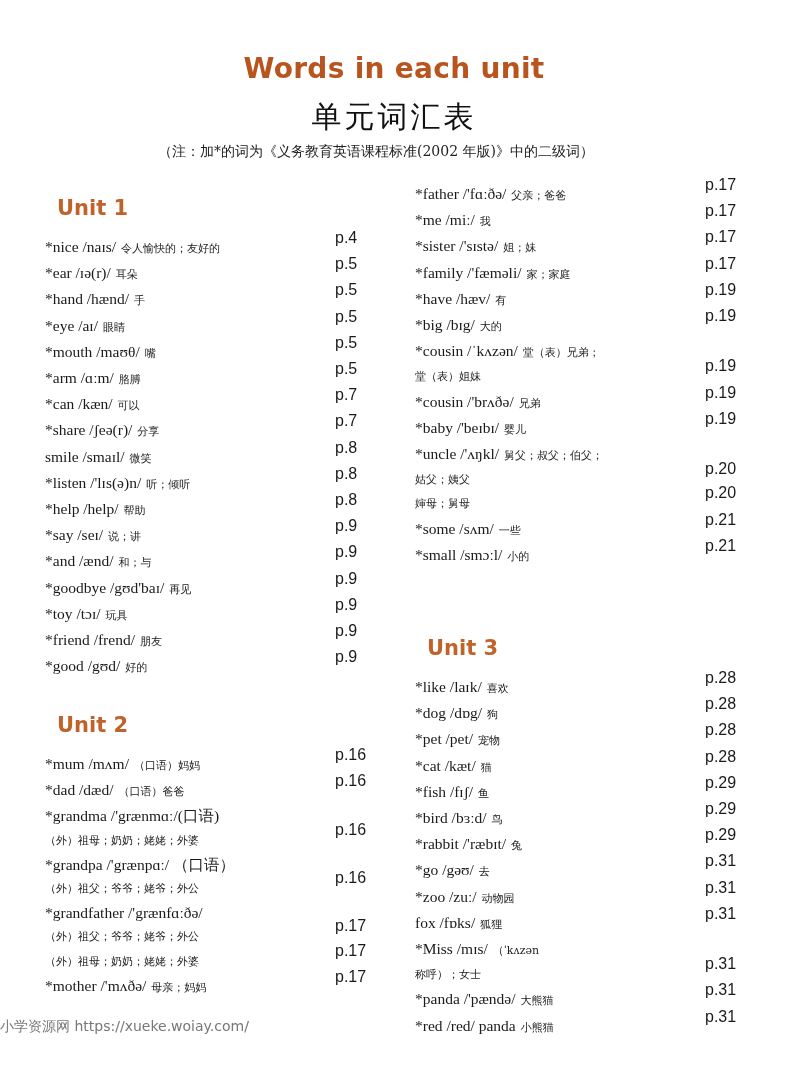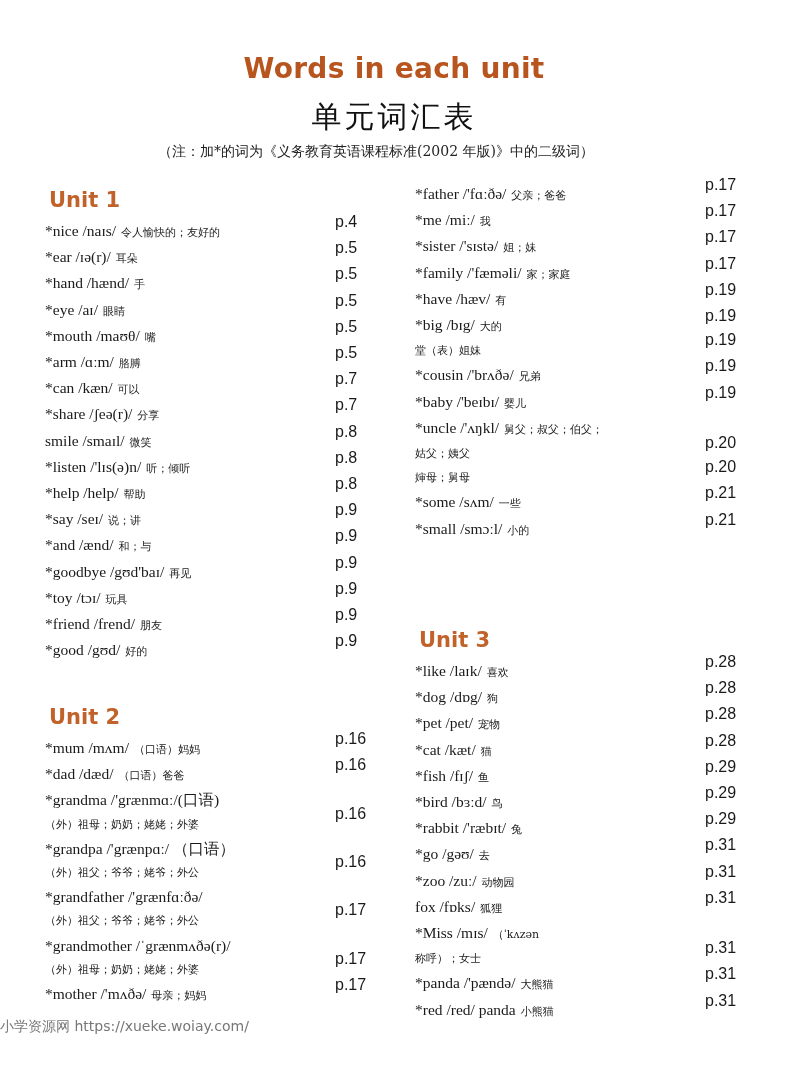--- a/index.html
+++ b/index.html
@@ -18,21 +18,21 @@
   }
   .note {
     position: absolute; top: 143px; left: 0; width: 752px; text-align: center;
     font-family: "DejaVu Serif", serif; font-size: 14px; color: #222;
   }
   .col { position: absolute; }
   .col.left { left: 45px; width: 330px; }
   .col.right { left: 415px; width: 330px; }
   .unit-heading {
     font-family: "DejaVu Sans", sans-serif; font-size: 21px; color: #c0622a;
-    height: 30px; line-height: 30px; margin: 4px;
+    height: 30px; line-height: 30px; margin: 12px;
   }
   .entry { position: relative; font-size: 15.5px; line-height: 24.2px; }
   .entry .line { display: block; white-space: nowrap; padding-right: 60px; }
   .entry .word { font-family: Liberation Serif, serif; }
   .entry .cn { font-family: "DejaVu Serif", serif; font-size: 11px; }
   .entry .page {
     position: absolute; right: 0; bottom: 11px; width: 40px; text-align: left;
     font-family: "Liberation Sans", sans-serif; font-size: 16px;
   }
   .footer {
@@ -141,21 +141,20 @@
         <span class="line"><span class="word">*grandpa /'grænpɑː/ （口语）</span></span>
         <span class="line cn">（外）祖父；爷爷；姥爷；外公</span>
         <span class="page">p.16</span>
       </div>
       <div class="entry">
         <span class="line"><span class="word">*grandfather  /'grænfɑːðə/</span></span>
         <span class="line cn">（外）祖父；爷爷；姥爷；外公</span>
         <span class="page">p.17</span>
       </div>
       <div class="entry">
-        <span class="line"><span class="word">*grandmother  /ˈgrænmʌðə(r)/</span></span>
         <span class="line cn">（外）祖母；奶奶；姥姥；外婆</span>
         <span class="page">p.17</span>
       </div>
       <div class="entry">
         <span class="line"><span class="word">*mother /'mʌðə/</span> <span class="cn">母亲；妈妈</span></span>
         <span class="page">p.17</span>
       </div>
     </div>
 </div>
 
@@ -179,20 +178,21 @@
       </div>
       <div class="entry">
         <span class="line"><span class="word">*have /hæv/</span> <span class="cn">有</span></span>
         <span class="page">p.19</span>
       </div>
       <div class="entry">
         <span class="line"><span class="word">*big /bɪg/</span> <span class="cn">大的</span></span>
         <span class="page">p.19</span>
       </div>
       <div class="entry">
+        <span class="line"><span class="word">*cousin /ˈkʌzən/</span> <span class="cn">堂（表）兄弟；</span></span>
         <span class="line cn">堂（表）姐妹</span>
         <span class="page">p.19</span>
       </div>
       <div class="entry">
         <span class="line"><span class="word">*cousin /'brʌðə/</span> <span class="cn">兄弟</span></span>
         <span class="page">p.19</span>
       </div>
       <div class="entry">
         <span class="line"><span class="word">*baby /'beɪbɪ/</span> <span class="cn">婴儿</span></span>
         <span class="page">p.19</span>

